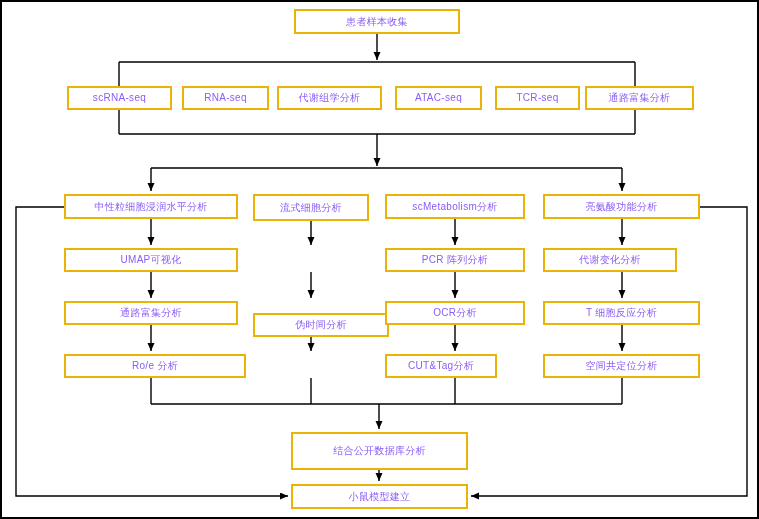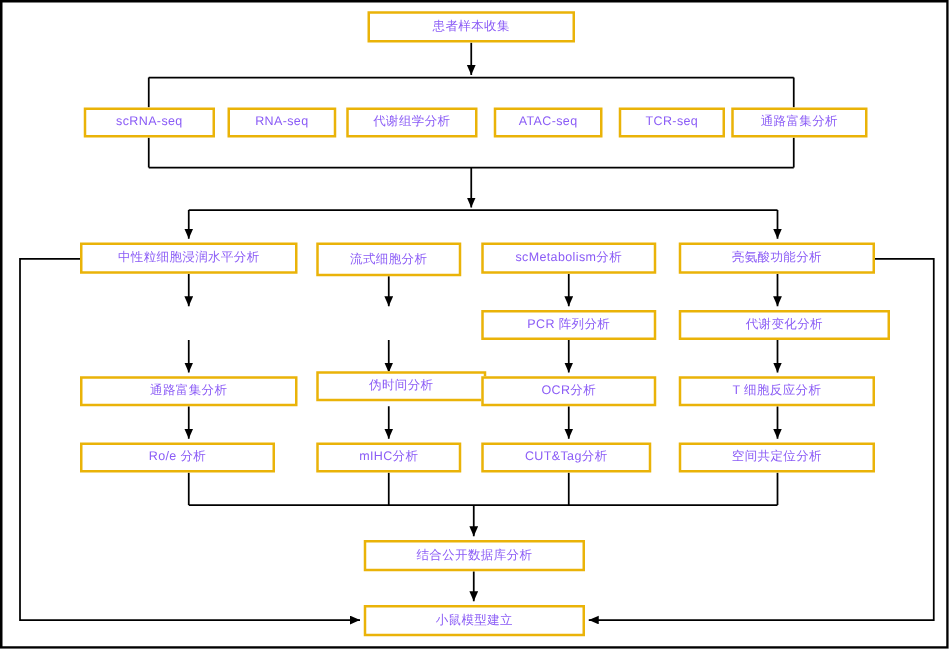--- a/index.html
+++ b/index.html
@@ -86,33 +86,33 @@
   <div class="node" style="left:292px;top:7px;width:166px;height:25px">患者样本收集</div>
 
   <div class="node" style="left:180px;top:84px;width:87px;height:24px">RNA-seq</div>
   <div class="node" style="left:65px;top:84px;width:105px;height:24px">scRNA-seq</div>
   <div class="node" style="left:275px;top:84px;width:105px;height:24px">代谢组学分析</div>
   <div class="node" style="left:393px;top:84px;width:87px;height:24px">ATAC-seq</div>
   <div class="node" style="left:493px;top:84px;width:85px;height:24px">TCR-seq</div>
   <div class="node" style="left:583px;top:84px;width:109px;height:24px">通路富集分析</div>
 
   <div class="node" style="left:62px;top:192px;width:174px;height:25px">中性粒细胞浸润水平分析</div>
+  <div class="node" style="left:62px;top:246px;width:174px;height:24px">UMAP可视化</div>
   <div class="node" style="left:62px;top:299px;width:174px;height:24px">通路富集分析</div>
-  <div class="node" style="left:62px;top:352px;width:156px;height:24px">Ro/e 分析</div>
+  <div class="node" style="left:62px;top:352px;width:182px;height:24px">Ro/e 分析</div>
 
   <div class="node" style="left:251px;top:192px;width:116px;height:27px">流式细胞分析</div>
-  <div class="node" style="left:251px;top:295px;width:136px;height:24px">伪时间分析</div>
-  <div class="node" style="left:251px;top:352px;width:116px;height:24px">mIHC分析</div>
+  <div class="node" style="left:251px;top:311px;width:136px;height:24px">伪时间分析</div>
 
   <div class="node" style="left:383px;top:192px;width:140px;height:25px">scMetabolism分析</div>
   <div class="node" style="left:383px;top:246px;width:140px;height:24px">PCR 阵列分析</div>
   <div class="node" style="left:383px;top:299px;width:140px;height:24px">OCR分析</div>
-  <div class="node" style="left:383px;top:352px;width:136px;height:24px">CUT&amp;Tag分析</div>
+  <div class="node" style="left:383px;top:352px;width:112px;height:24px">CUT&amp;Tag分析</div>
 
   <div class="node" style="left:541px;top:192px;width:157px;height:25px">亮氨酸功能分析</div>
-  <div class="node" style="left:541px;top:246px;width:169px;height:24px">代谢变化分析</div>
+  <div class="node" style="left:541px;top:246px;width:134px;height:24px">代谢变化分析</div>
   <div class="node" style="left:541px;top:299px;width:157px;height:24px">T 细胞反应分析</div>
   <div class="node" style="left:541px;top:352px;width:157px;height:24px">空间共定位分析</div>
 
-  <div class="node" style="left:289px;top:430px;width:177px;height:25px">结合公开数据库分析</div>
+  <div class="node" style="left:289px;top:430px;width:177px;height:38px">结合公开数据库分析</div>
   <div class="node" style="left:289px;top:482px;width:177px;height:25px">小鼠模型建立</div>
 
 </div>
 
 </body></html>

